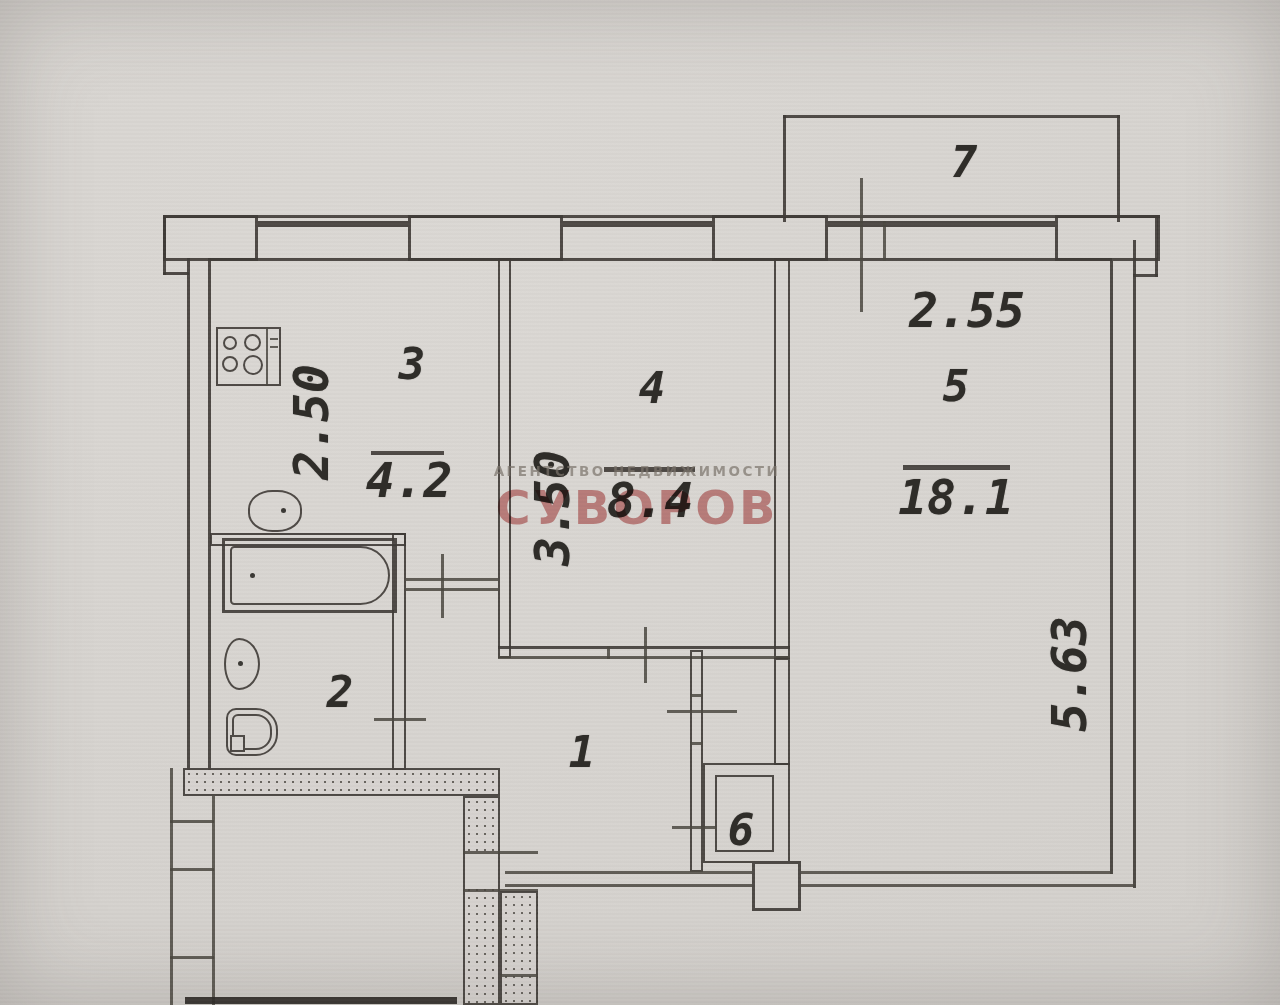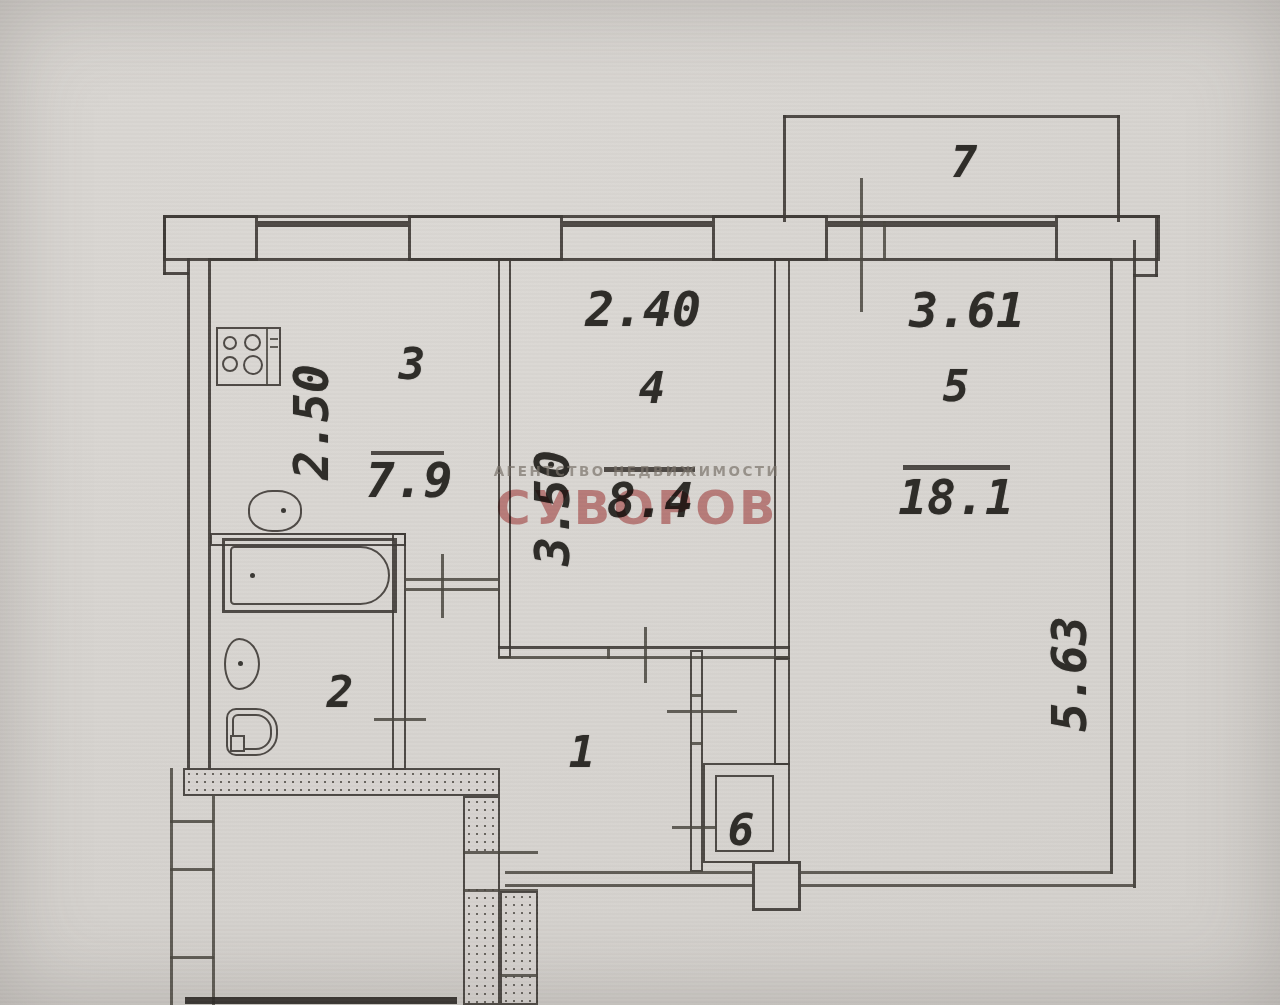--- a/index.html
+++ b/index.html
@@ -147,28 +147,27 @@
 
   <b class="ln" style="left:371px;top:451px;width:73px;height:4px"></b>
   <b class="ln" style="left:604px;top:467px;width:91px;height:5px"></b>
   <b class="ln" style="left:903px;top:465px;width:107px;height:5px"></b>
 
   <div style="z-index:30;position:absolute;inset:0">
     <span class="tx f44" style="left:964px;top:162px">7</span>
 
     <span class="tx f44" style="left:412px;top:364px">3</span>
     <span class="tx vx f48" style="left:311px;top:422px">2.50</span>
-    <span class="tx f48" style="left:409px;top:480px">7.9</span>
+    <span class="tx f48" style="left:409px;top:480px">4.2</span>
 
-    <span class="tx f48" style="left:643px;top:309px">2.40</span>
     <span class="tx f44" style="left:652px;top:388px">4</span>
     <span class="tx vx f48" style="left:552px;top:508px">3.50</span>
     <span class="tx f48" style="left:650px;top:500px">8.4</span>
 
-    <span class="tx f48" style="left:967px;top:310px">3.61</span>
+    <span class="tx f48" style="left:967px;top:310px">2.55</span>
     <span class="tx f44" style="left:956px;top:386px">5</span>
     <span class="tx f48" style="left:956px;top:497px">18.1</span>
     <span class="tx vx f48" style="left:1069px;top:674px">5.63</span>
 
 
     <span class="tx f44" style="left:582px;top:752px">1</span>
     <span class="tx f44" style="left:340px;top:692px">2</span>
     <span class="tx f44" style="left:741px;top:830px">6</span>
   </div>
 

